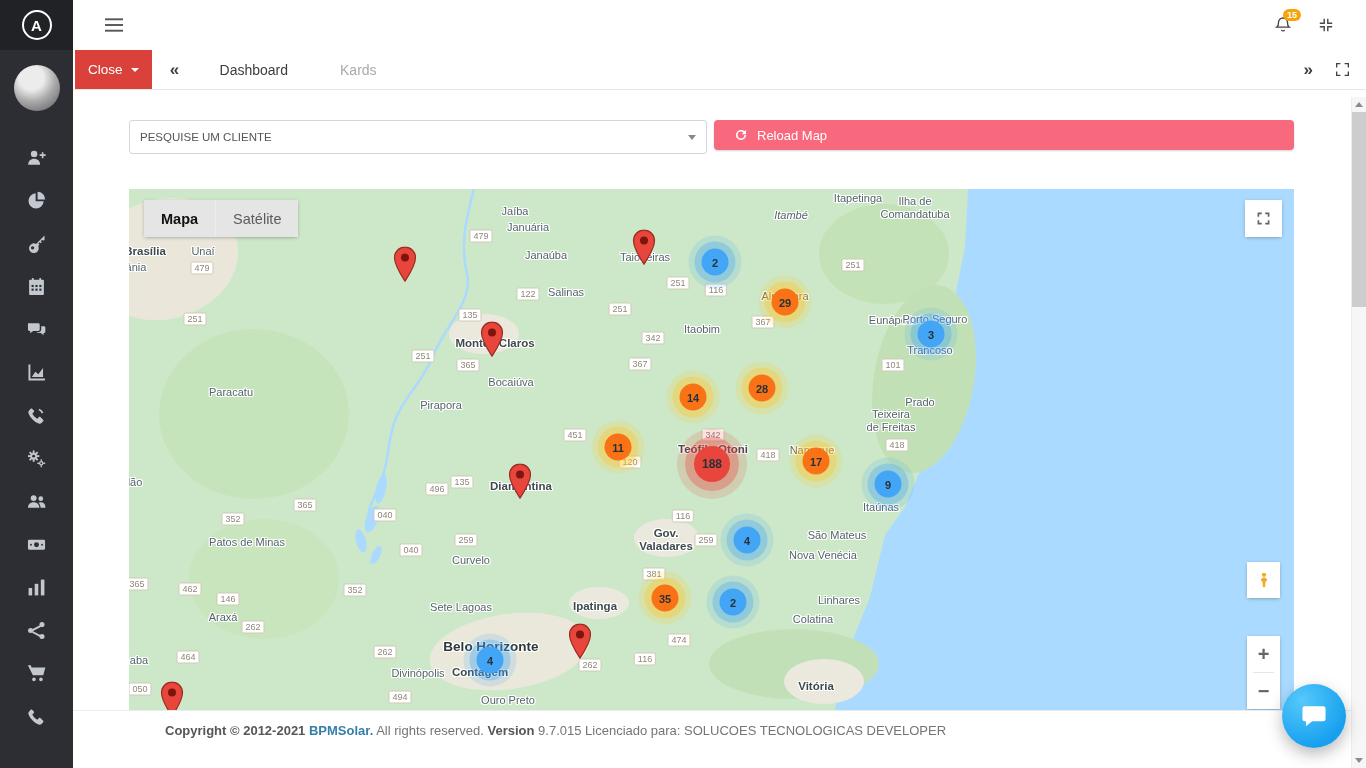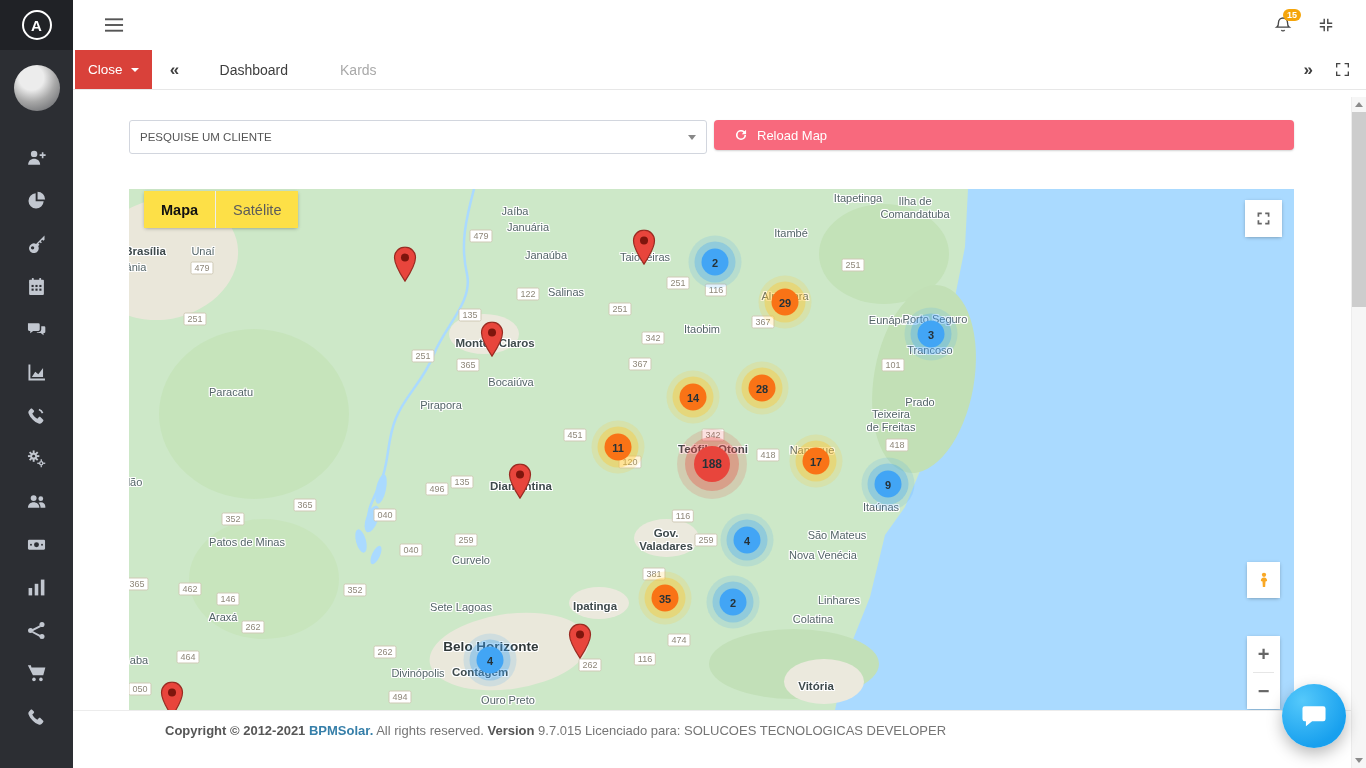--- a/index.html
+++ b/index.html
@@ -65,21 +65,21 @@
   .map-pin{position:absolute;transform:translate(-50%,-30%);z-index:20;width:24px;height:36px;cursor:pointer}
   .cluster{position:absolute;transform:translate(-50%,-50%);border-radius:50%;display:flex;align-items:center;
     justify-content:center;font-weight:bold;font-size:11px;color:#263238;z-index:22;cursor:pointer}
   .cluster.blue{width:27px;height:27px;background:#42a5f5;
     box-shadow:0 0 0 7px rgba(66,165,245,.32),0 0 0 13px rgba(66,165,245,.16)}
   .cluster.yellow{width:27px;height:27px;background:#f97316;
     box-shadow:0 0 0 7px rgba(254,198,46,.38),0 0 0 13px rgba(254,198,46,.18)}
   .cluster.red{width:36px;height:36px;background:#e8453c;font-size:12px;
     box-shadow:0 0 0 9px rgba(232,69,60,.33),0 0 0 17px rgba(232,69,60,.16)}
 
-  .maptype{position:absolute;left:15px;top:2px;display:flex;background:#fde047;height:37px;z-index:30;
+  .maptype{position:absolute;left:15px;top:11px;display:flex;background:#e5e5e5;height:37px;z-index:30;
     box-shadow:0 1px 4px -1px rgba(0,0,0,.4)}
   .maptype-btn{padding:0 17px;display:flex;align-items:center;font-size:14.5px;cursor:pointer}
   .maptype-btn.active{font-weight:bold;color:#111}
   .maptype-btn.inactive{color:#5b5b5b;border-left:1px solid #ededed}
   .map-fullscreen{position:absolute;right:12px;top:11px;width:37px;height:37px;background:#fff;z-index:30;
     display:flex;align-items:center;justify-content:center;cursor:pointer;box-shadow:0 1px 4px -1px rgba(0,0,0,.4)}
   .pegman{position:absolute;right:14px;bottom:112px;width:33px;height:36px;background:#fff;z-index:30;
     display:flex;align-items:center;justify-content:center;cursor:pointer;box-shadow:0 1px 4px -1px rgba(0,0,0,.4)}
   .zoomctl{position:absolute;right:14px;bottom:1px;width:33px;background:#fff;z-index:30;display:flex;
     flex-direction:column;align-items:center;box-shadow:0 1px 4px -1px rgba(0,0,0,.4)}
@@ -372,21 +372,21 @@
             <div class="map-road" style="left: 461px; top: 476px;">262</div>
             <div class="map-road" style="left: 11px; top: 500px;">050</div>
           </div>
         <div>
             <div class="map-label bold" style="left: 16px; top: 63px;">Brasília</div>
             <div class="map-label" style="left: 74px; top: 62px;">Unaí</div>
             <div class="map-label" style="left: 7px; top: 78px;">ânia</div>
             <div class="map-label" style="left: 386px; top: 22px;">Jaíba</div>
             <div class="map-label" style="left: 399px; top: 38px;">Januária</div>
             <div class="map-label" style="left: 729px; top: 9px;">Itapetinga</div>
-            <div class="map-label" style="left: 662px; top: 44px;">Itambé</div>
+            <div class="map-label" style="left: 662px; top: 26px; font-style: italic;">Itambé</div>
             <div class="map-label" style="left: 786px; top: 19px;">Ilha de
 Comandatuba</div>
             <div class="map-label" style="left: 417px; top: 66px;">Janaúba</div>
             <div class="map-label" style="left: 516px; top: 68px;">Taiobeiras</div>
             <div class="map-label" style="left: 437px; top: 103px;">Salinas</div>
             <div class="map-label" style="left: 656px; top: 107px;">Almenara</div>
             <div class="map-label" style="left: 764px; top: 131px;">Eunápolis</div>
             <div class="map-label" style="left: 806px; top: 130px;">Porto Seguro</div>
             <div class="map-label" style="left: 801px; top: 161px;">Trancoso</div>
             <div class="map-label" style="left: 573px; top: 140px;">Itaobim</div>

